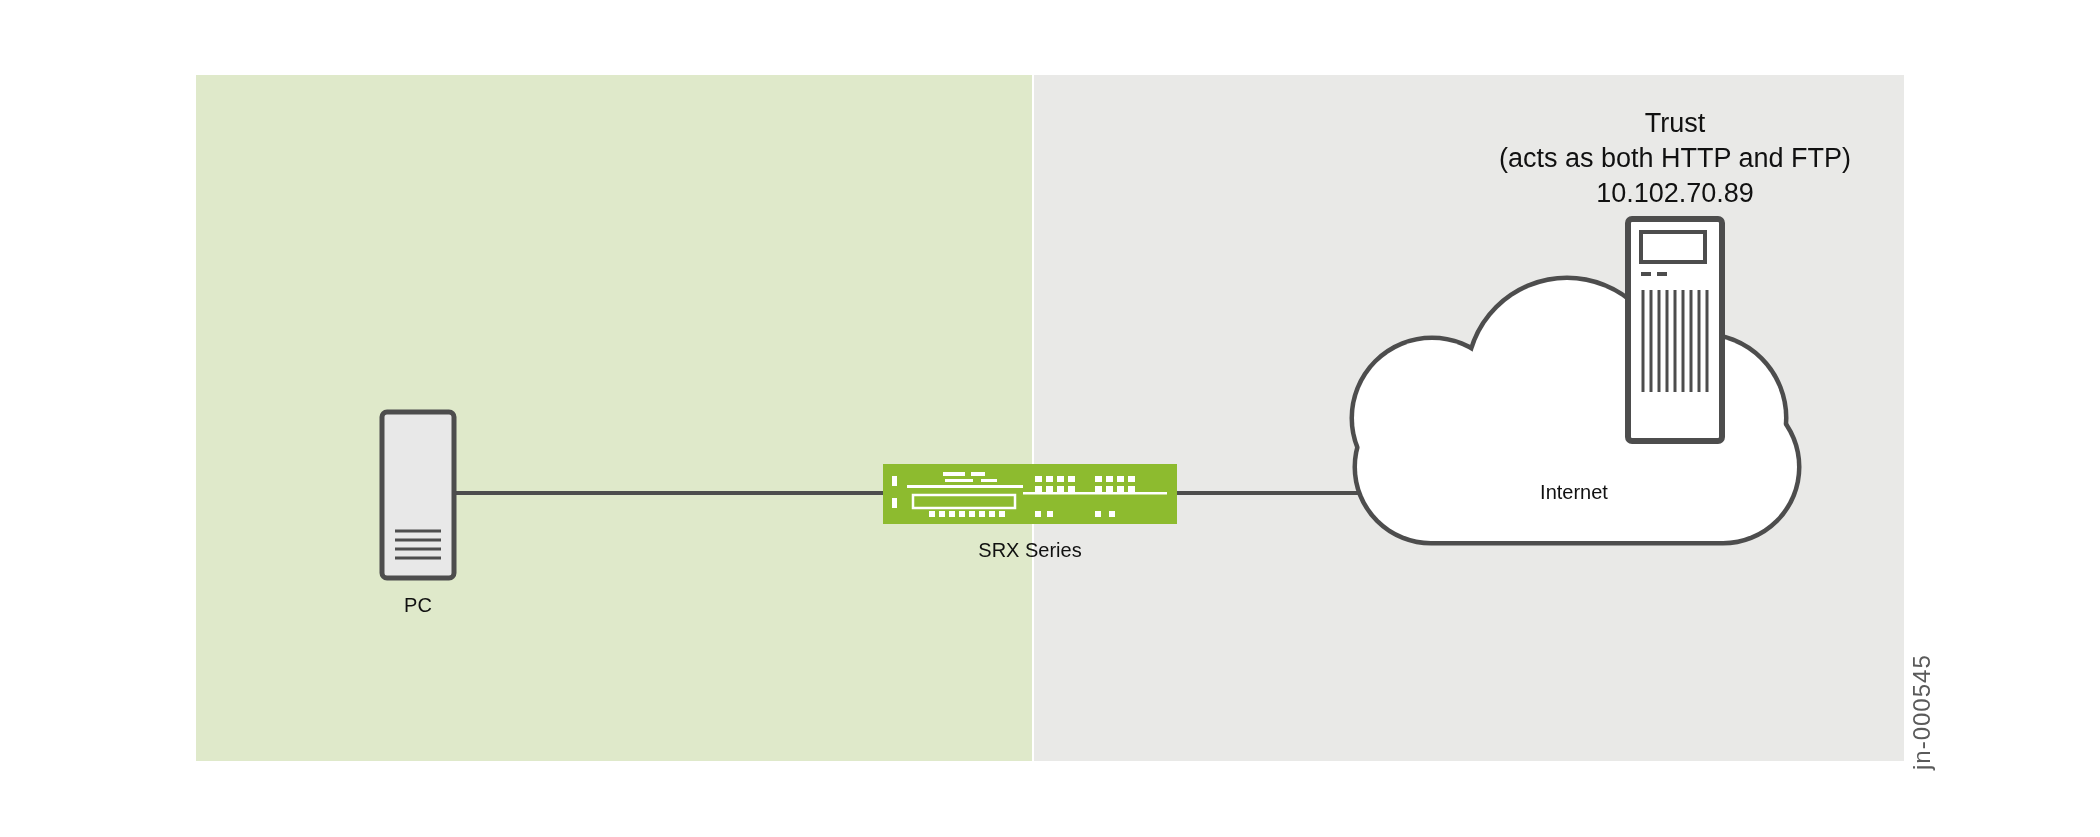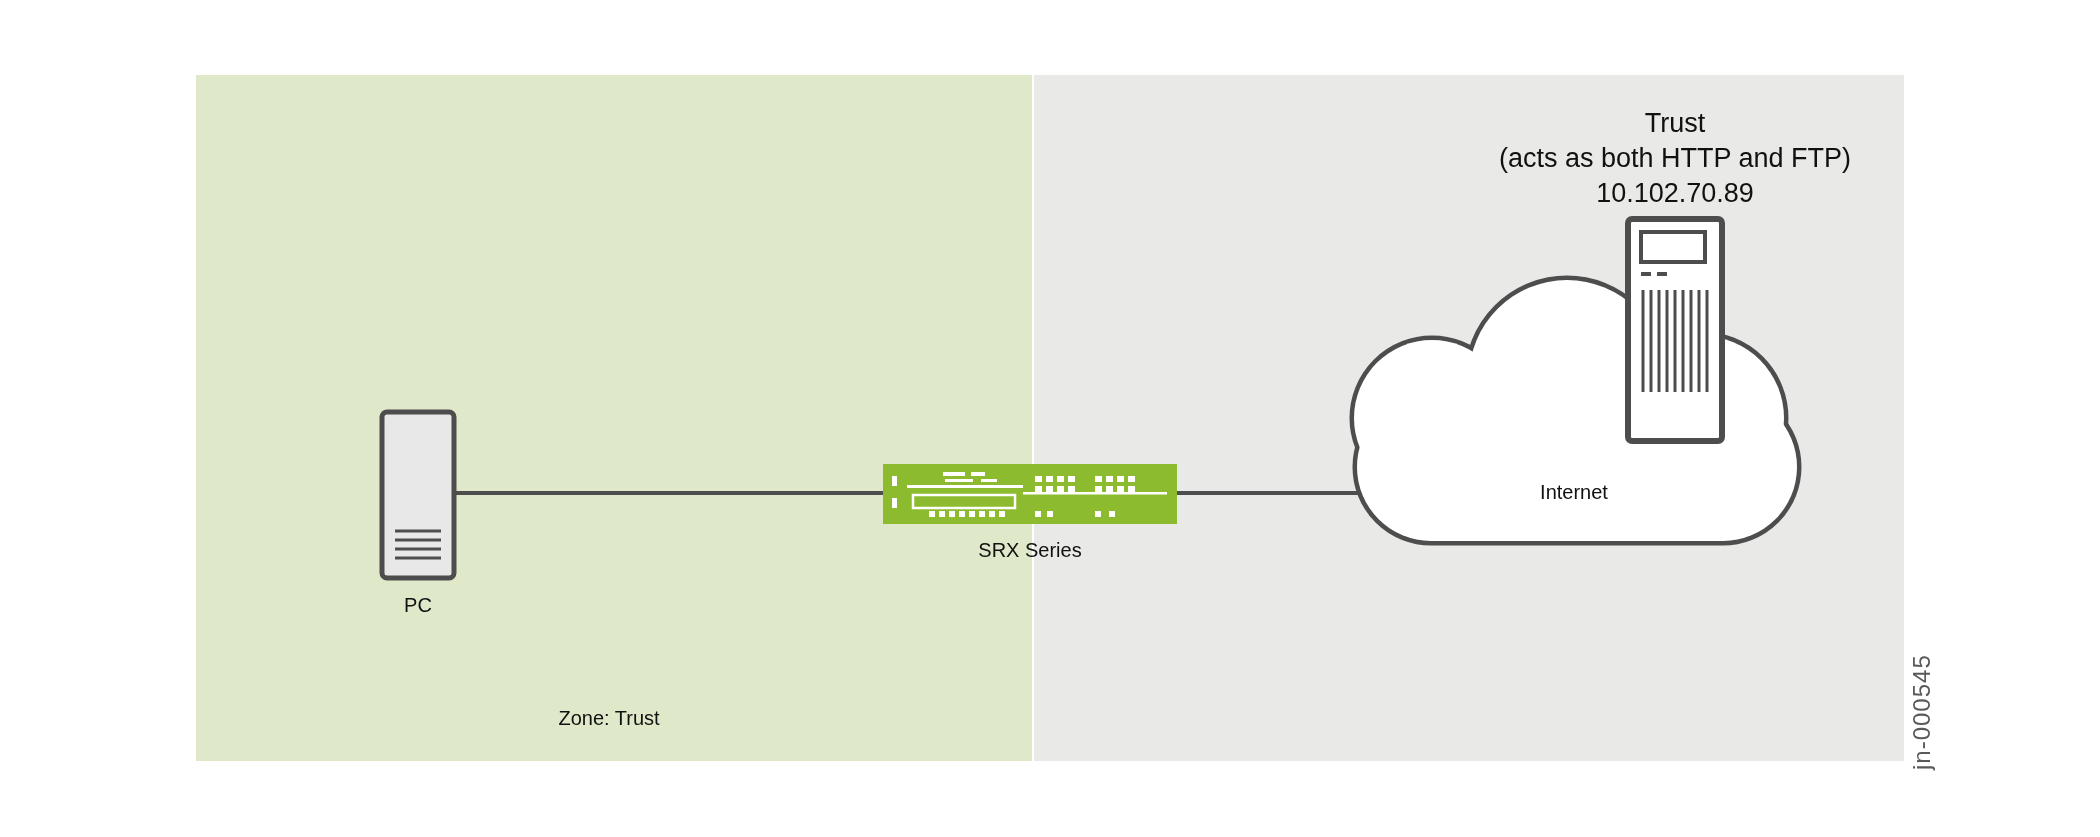--- a/index.html
+++ b/index.html
@@ -161,17 +161,16 @@
         <line x1="82" y1="74" x2="82" y2="176"></line>
       </g>
     </svg>
   </div>
   <div class="label" style="left:1445px;top:106px;width:460px;font-size:27px;line-height:35px;">
     <div>Trust</div>
     <div>(acts as both HTTP and FTP)</div>
     <div>10.102.70.89</div>
   </div>
 
-  <div class="label" style="left:459px;top:700px;width:300px;">Zone: Trust</div>
 
   <div class="figure-id" style="left:1908px;top:608px;height:162px;">jn-000545</div>
 
 </div>
 
 </body></html>

